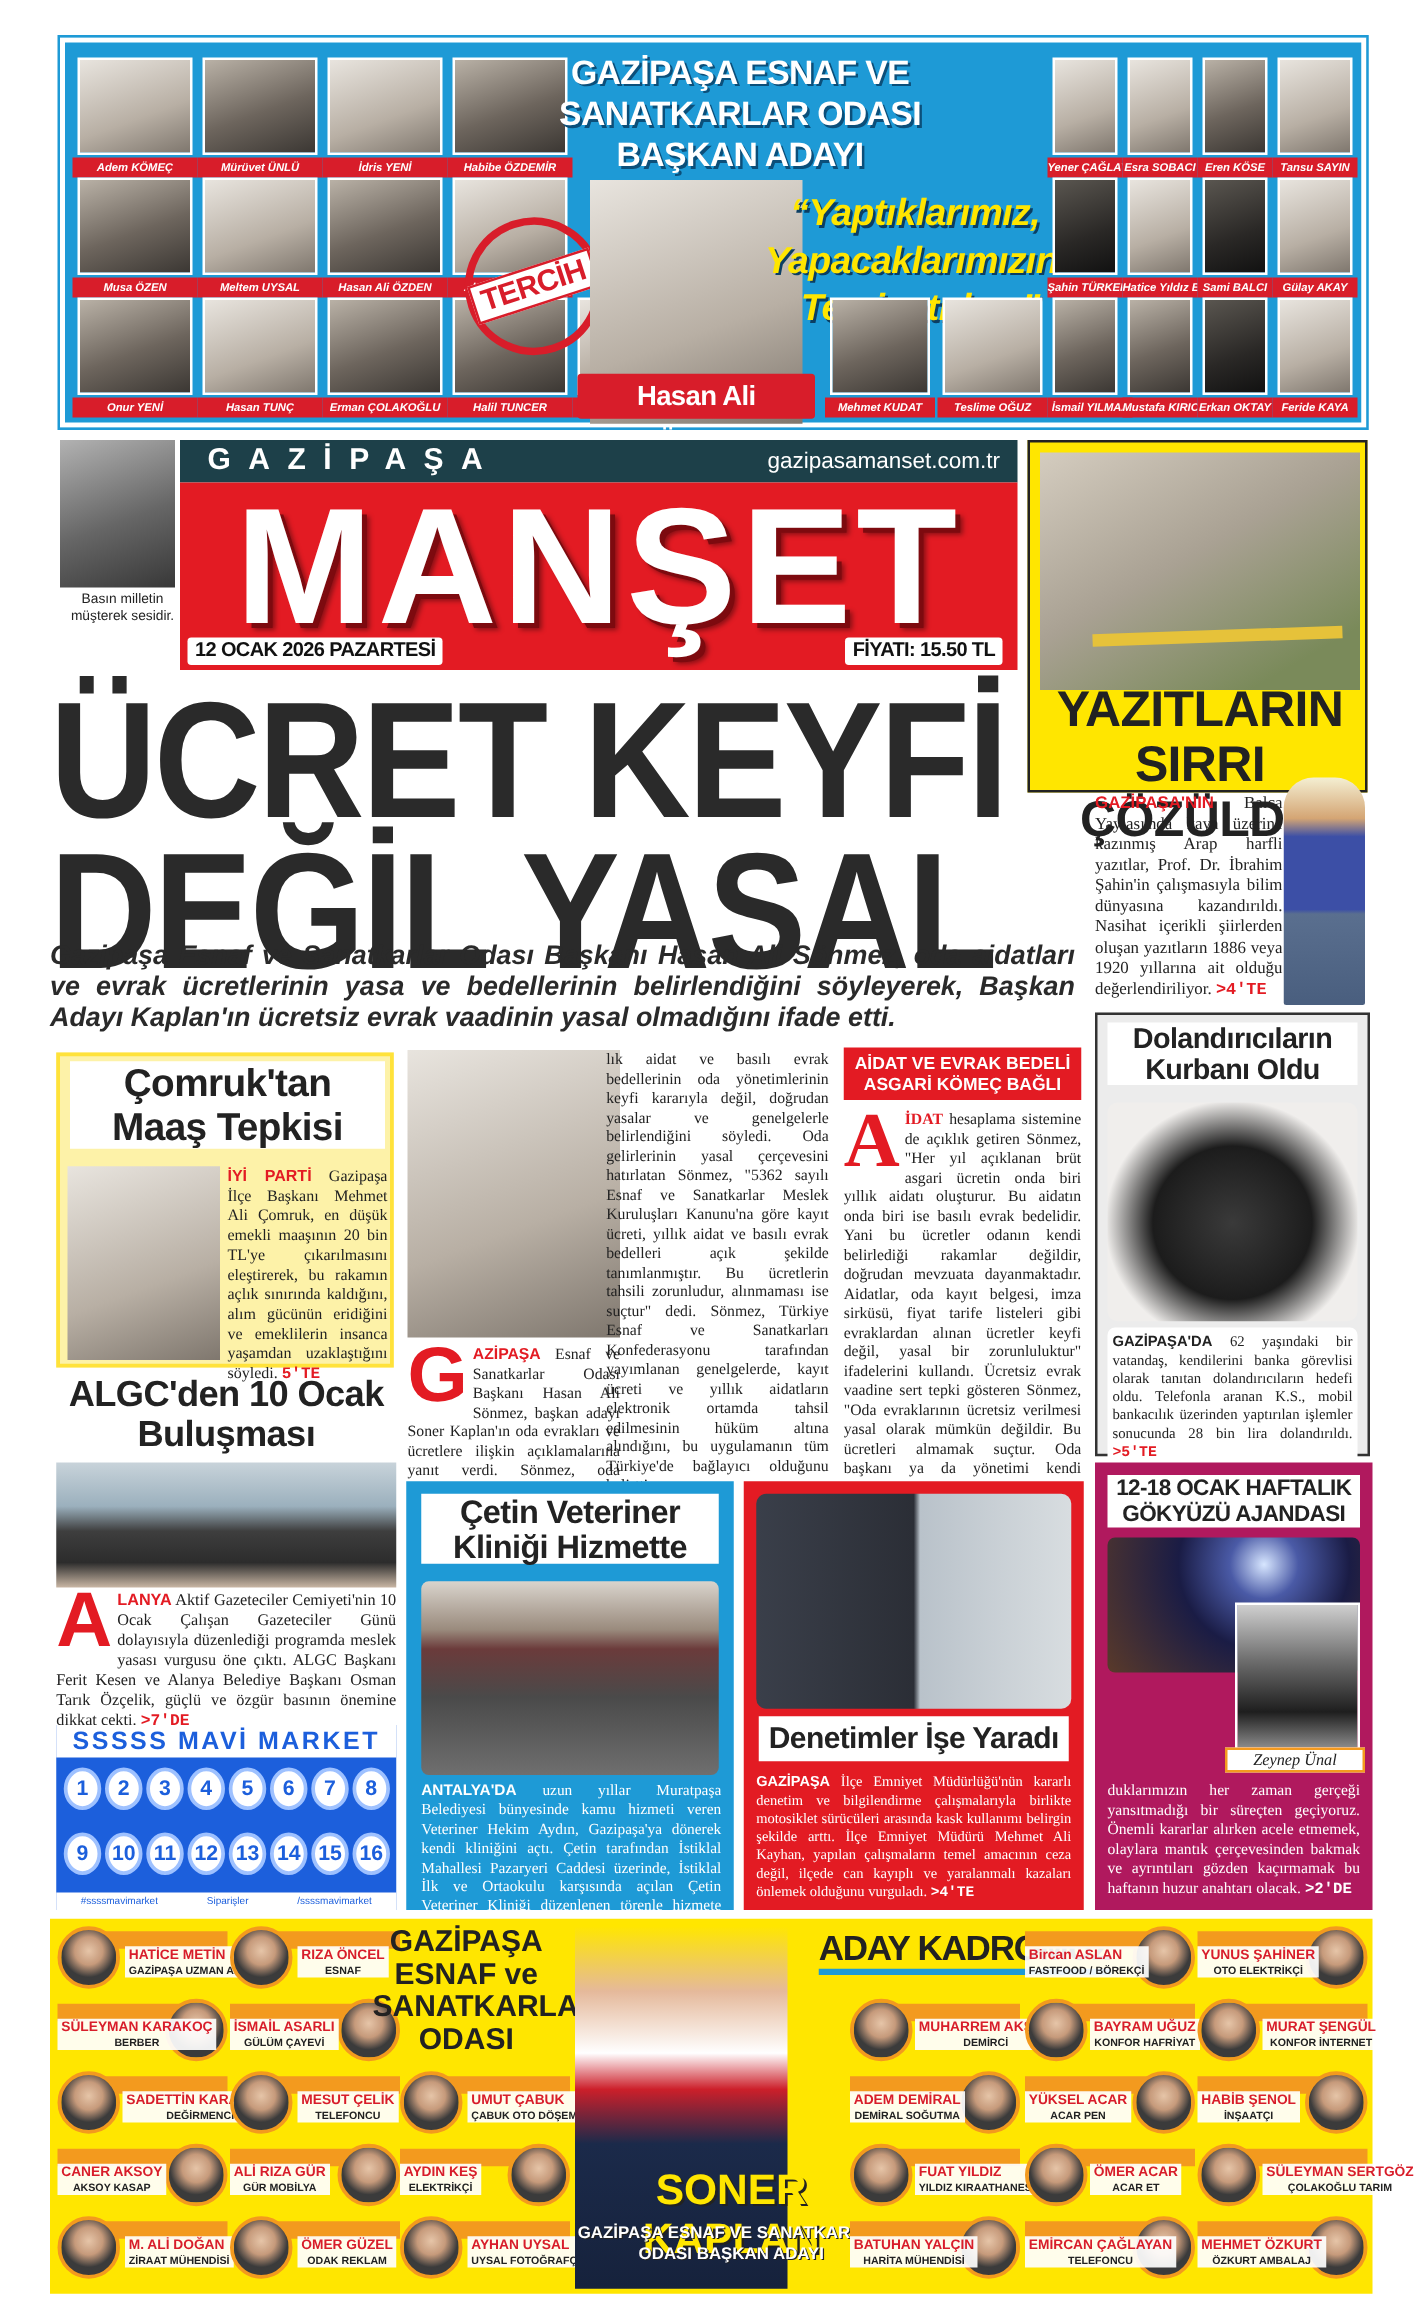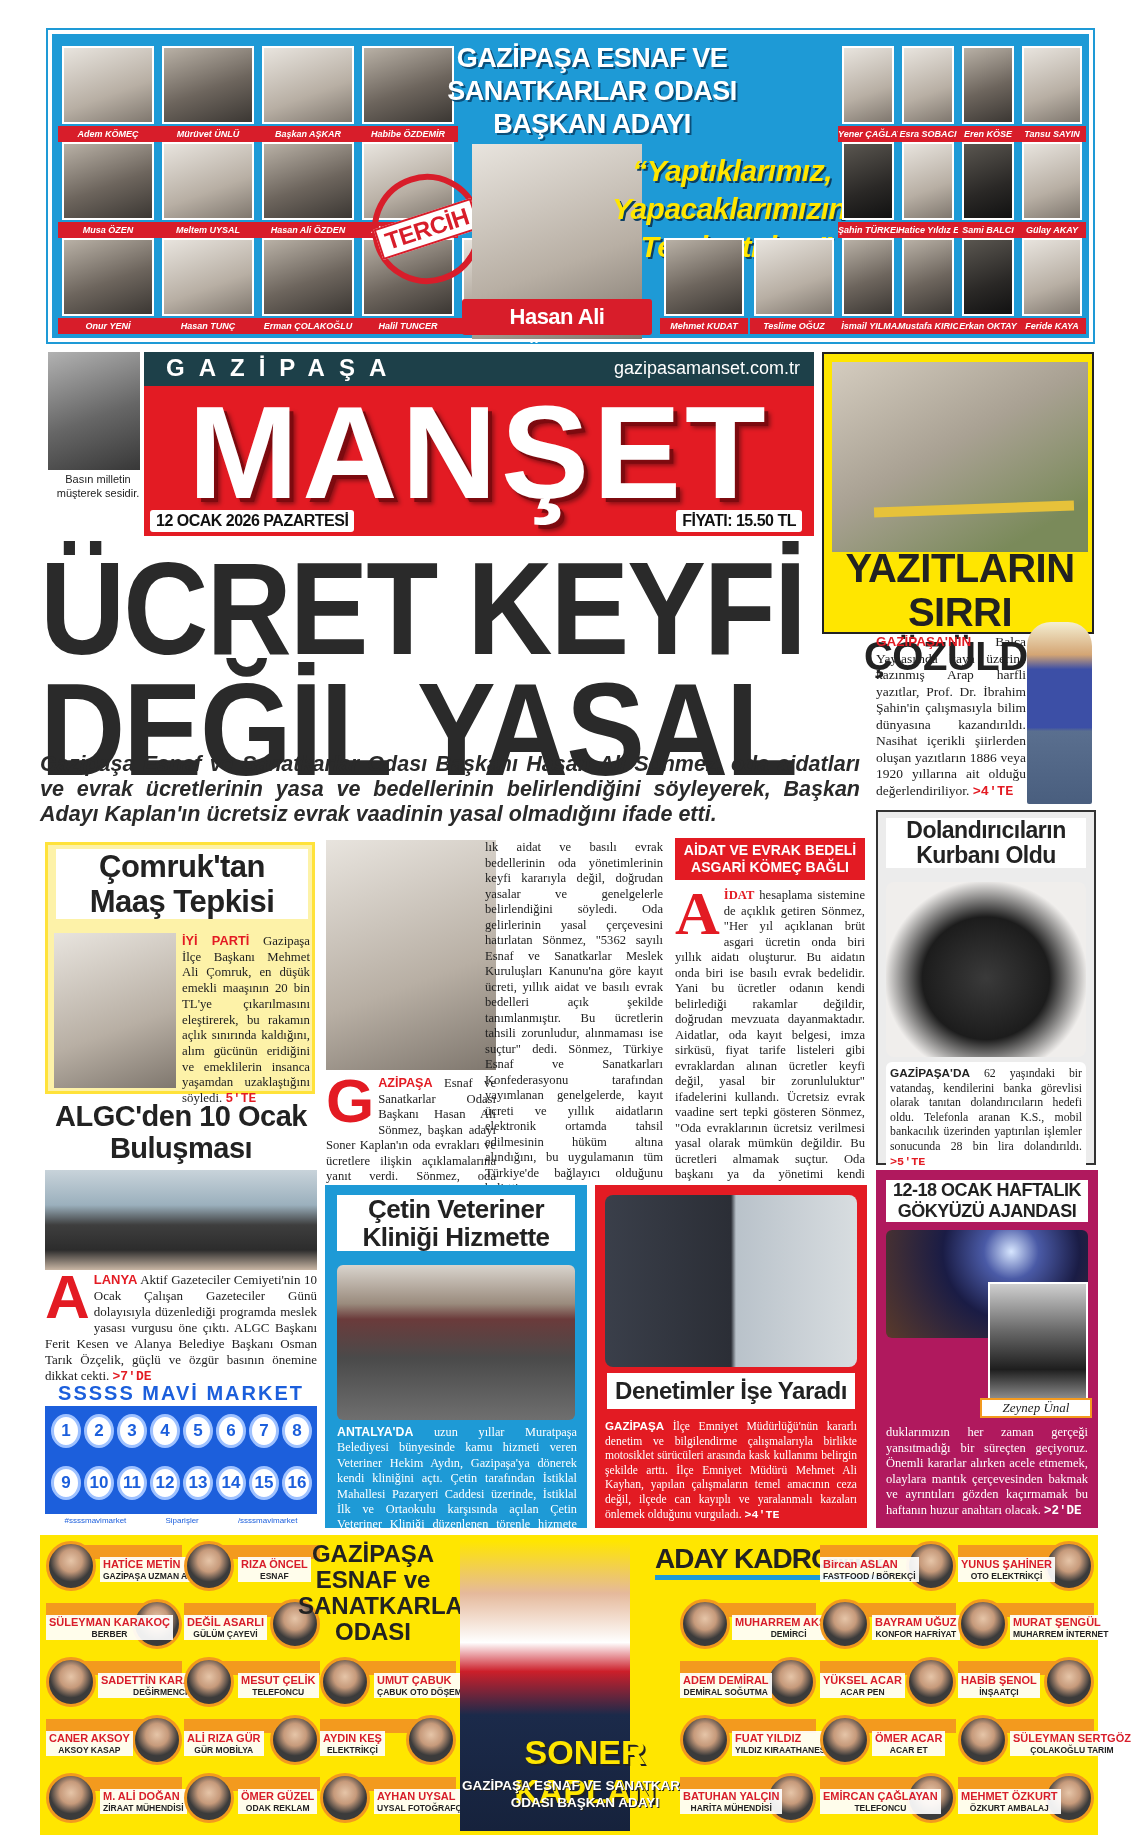--- a/index.html
+++ b/index.html
@@ -127,21 +127,21 @@
   <div class="cand" style="left:10px;top:12px">
       <div class="pic photo light"></div>
       <div class="nm">Adem KÖMEÇ</div>
     </div>
   <div class="cand" style="left:110px;top:12px">
       <div class="pic photo"></div>
       <div class="nm">Mürüvet ÜNLÜ</div>
     </div>
   <div class="cand" style="left:210px;top:12px">
       <div class="pic photo light"></div>
-      <div class="nm">Başkan AŞKAR</div>
+      <div class="nm">İdris YENİ</div>
     </div>
   <div class="cand" style="left:310px;top:12px">
       <div class="pic photo"></div>
       <div class="nm">Habibe ÖZDEMİR</div>
     </div>
   <div class="cand" style="left:10px;top:108px">
       <div class="pic photo"></div>
       <div class="nm">Musa ÖZEN</div>
     </div>
   <div class="cand" style="left:110px;top:108px">
@@ -383,21 +383,21 @@
       <div class="face" style="right:0"></div>
       <div class="txt" style="left:0">
         <div class="nm">SÜLEYMAN KARAKOÇ</div>
         <div class="jb">BERBER</div>
       </div>
     </div>
   <div class="ad-card" style="left:144px;top:64px">
       <div class="bar" style="left:0;right:16px"></div>
       <div class="face" style="right:0"></div>
       <div class="txt" style="left:0">
-        <div class="nm">DEĞİL ASARLI</div>
+        <div class="nm">İSMAİL ASARLI</div>
         <div class="jb">GÜLÜM ÇAYEVİ</div>
       </div>
     </div>
   <div class="ad-card" style="left:6px;top:122px">
       <div class="bar"></div>
       <div class="face" style="left:0"></div>
       <div class="txt" style="left:52px">
         <div class="nm">SADETTİN KARATEKE</div>
         <div class="jb">DEĞİRMENCİ</div>
       </div>
@@ -503,21 +503,21 @@
       <div class="txt" style="left:52px">
         <div class="nm">BAYRAM UĞUZ</div>
         <div class="jb">KONFOR HAFRİYAT</div>
       </div>
     </div>
   <div class="ad-card" style="left:918px;top:64px">
       <div class="bar"></div>
       <div class="face" style="left:0"></div>
       <div class="txt" style="left:52px">
         <div class="nm">MURAT ŞENGÜL</div>
-        <div class="jb">MUHARREM İNTERNET</div>
+        <div class="jb">KONFOR İNTERNET</div>
       </div>
     </div>
   <div class="ad-card" style="left:640px;top:122px">
       <div class="bar" style="left:0;right:16px"></div>
       <div class="face" style="right:0"></div>
       <div class="txt" style="left:0">
         <div class="nm">ADEM DEMİRAL</div>
         <div class="jb">DEMİRAL SOĞUTMA</div>
       </div>
     </div>

